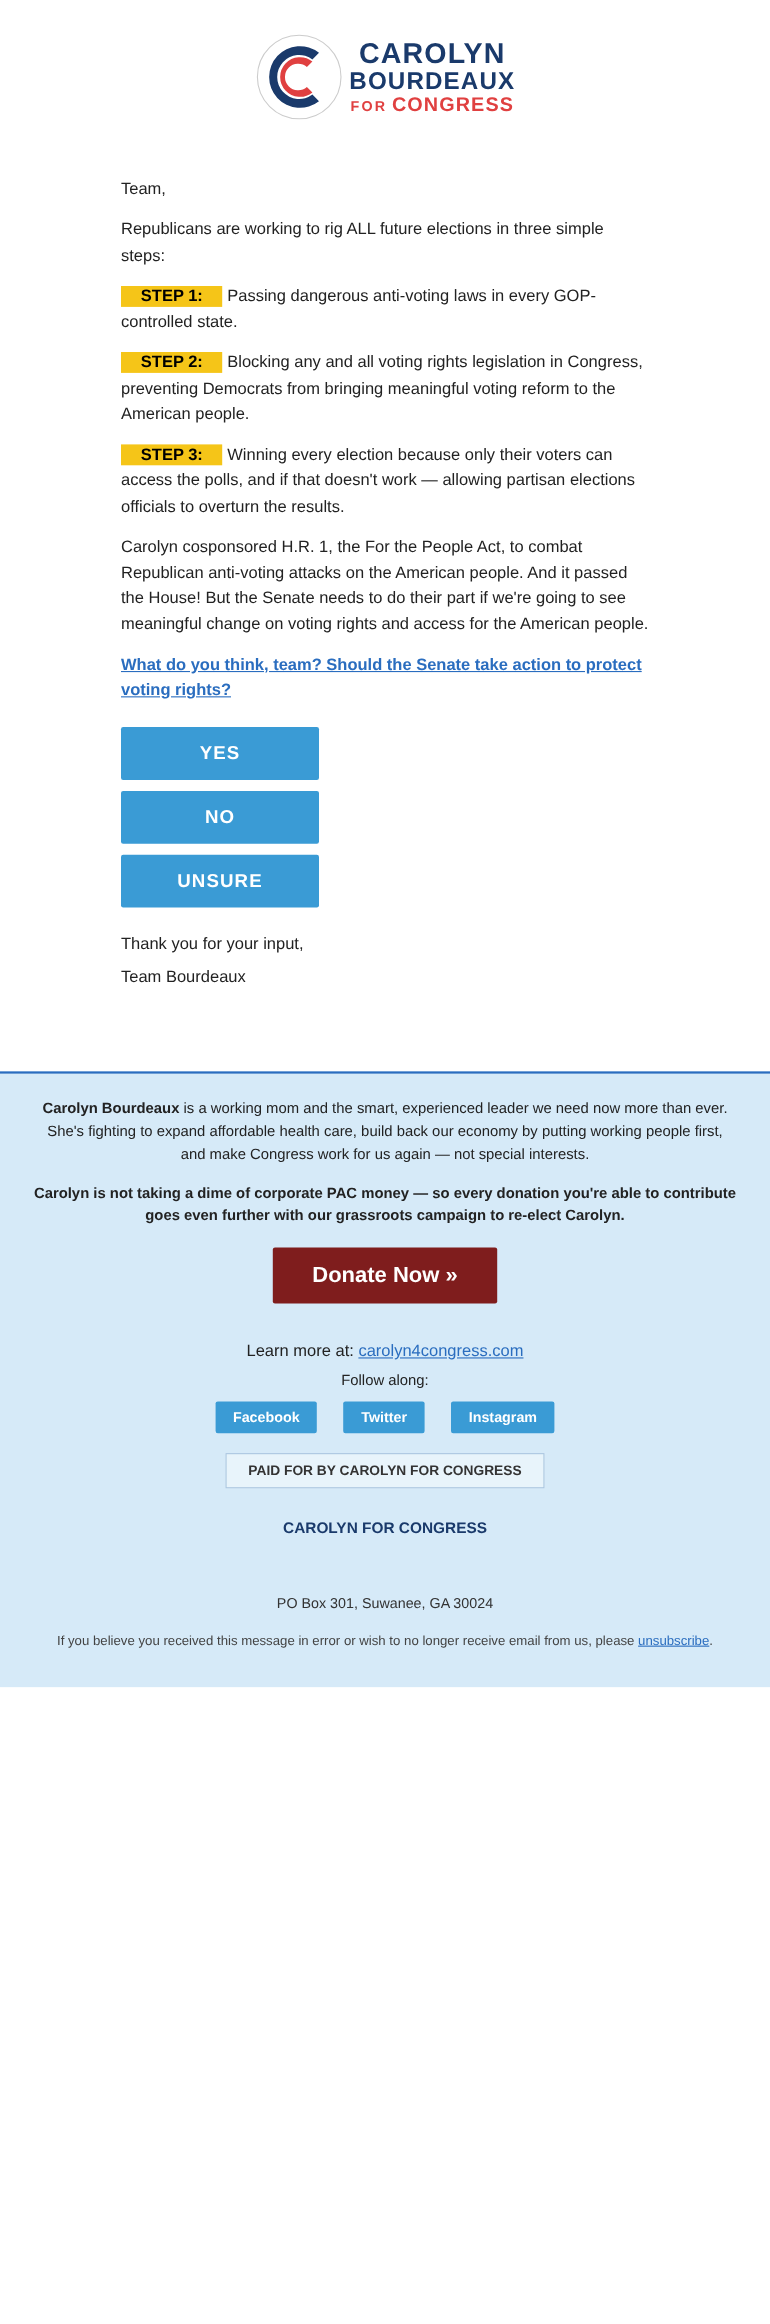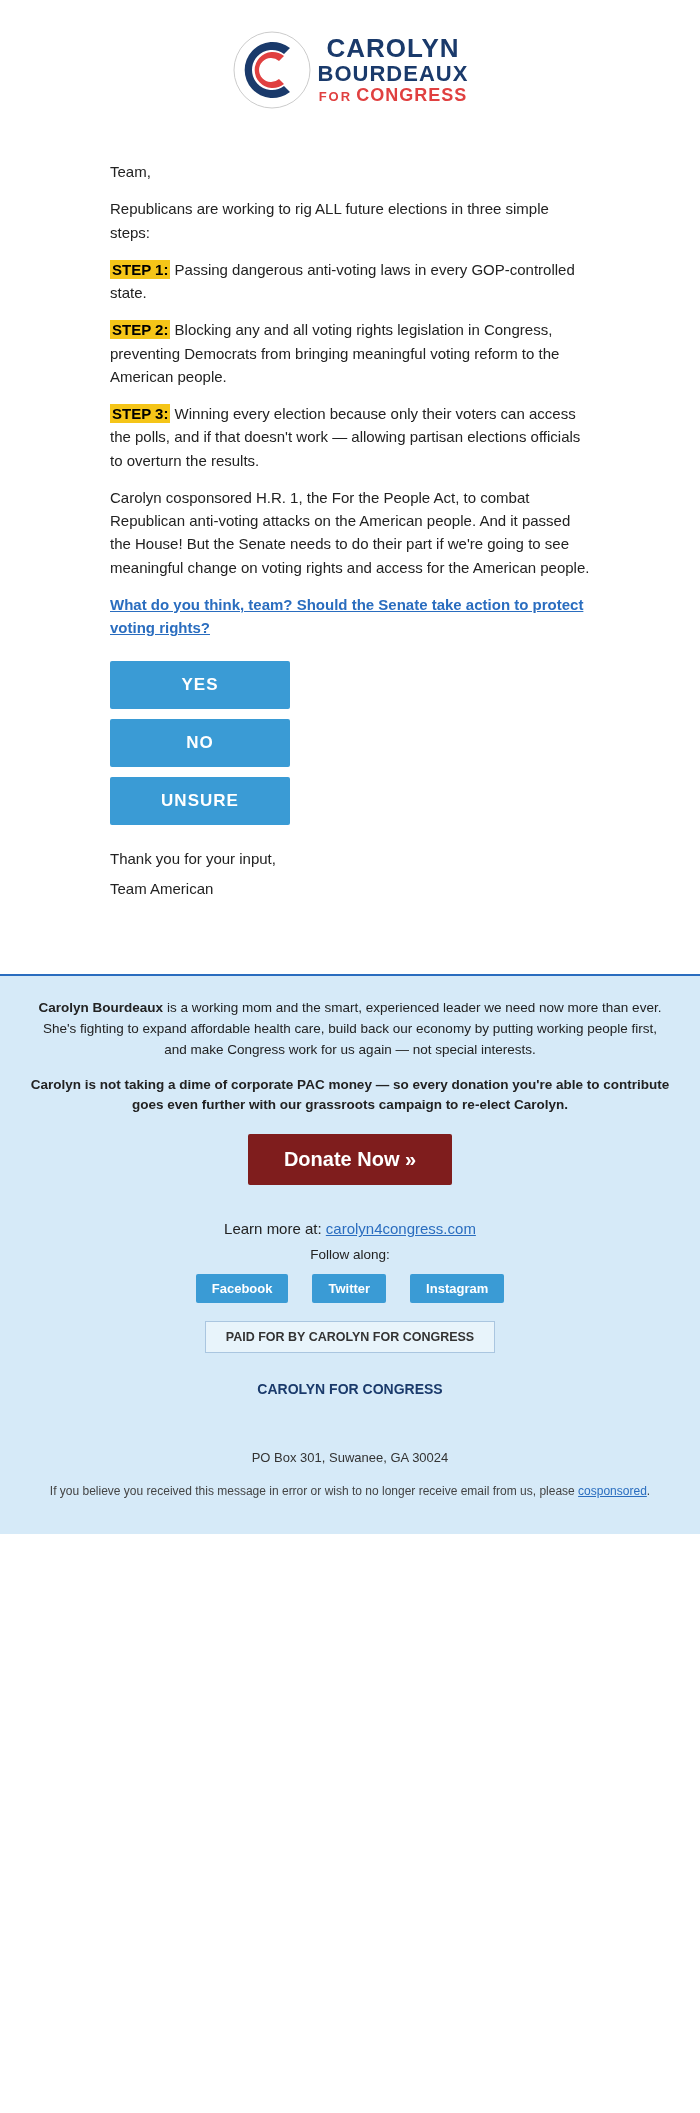--- a/index.html
+++ b/index.html
@@ -65,21 +65,21 @@
       justify-content: center;
     }
     p {
       margin-bottom: 14px;
       line-height: 1.55;
     }
     .step-label {
       background-color: #f5c518;
       font-weight: 700;
       color: #000;
-      padding: 1px 2px;
+      padding: 1px 18px;
     }
     .question-link {
       color: #2a6dbf;
       text-decoration: underline;
       font-weight: 600;
       display: inline;
     }
     .vote-buttons {
       display: flex;
       flex-direction: column;
@@ -259,21 +259,21 @@
       <a href="#" class="question-link">What do you think, team? Should the Senate take action to protect voting rights?</a>
     </p>
 
     <div class="vote-buttons">
       <button class="vote-btn">YES</button>
       <button class="vote-btn">NO</button>
       <button class="vote-btn">UNSURE</button>
     </div>
 
     <p class="sign-off">Thank you for your input,</p>
-    <p>Team American</p>
+    <p>Team Bourdeaux</p>
 
   </div>
 
   <div class="footer-section">
 
     <p class="footer-bio">
       <strong>Carolyn Bourdeaux</strong><span> is a working mom and the smart, experienced leader we need now more than ever. She's fighting to expand affordable health care, build back our economy by putting working people first, and make Congress work for us again — not special interests.</span>
     </p>
 
     <p class="footer-no-pac">Carolyn is not taking a dime of corporate PAC money — so every donation you're able to contribute goes even further with our grassroots campaign to re-elect Carolyn.</p>
@@ -297,19 +297,19 @@
     <div style="text-align:center; margin-bottom:12px;">
       <div class="paid-for-box">
         <span>PAID FOR BY CAROLYN FOR CONGRESS</span>
       </div>
     </div>
 
     <p class="org-name">CAROLYN FOR CONGRESS</p>
     <p class="org-address">PO Box 301, Suwanee, GA 30024</p>
 
     <p class="unsubscribe-text">
-      If you believe you received this message in error or wish to no longer receive email from us, please <a href="#">cosponsored</a>.
+      If you believe you received this message in error or wish to no longer receive email from us, please <a href="#">unsubscribe</a>.
     </p>
 
   </div>
 
   <div class="spacer"></div>
 </div>
 
 </body></html>

